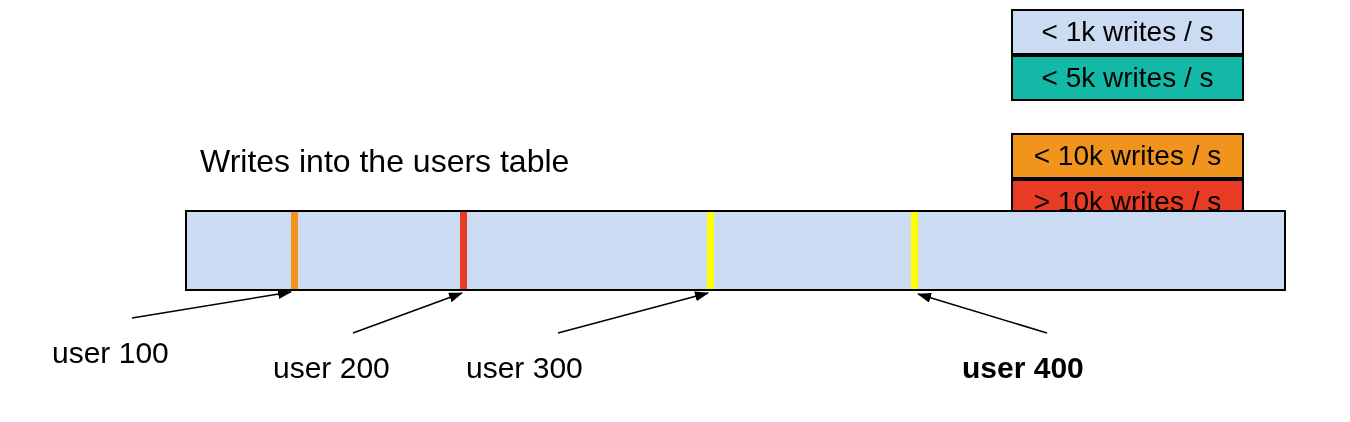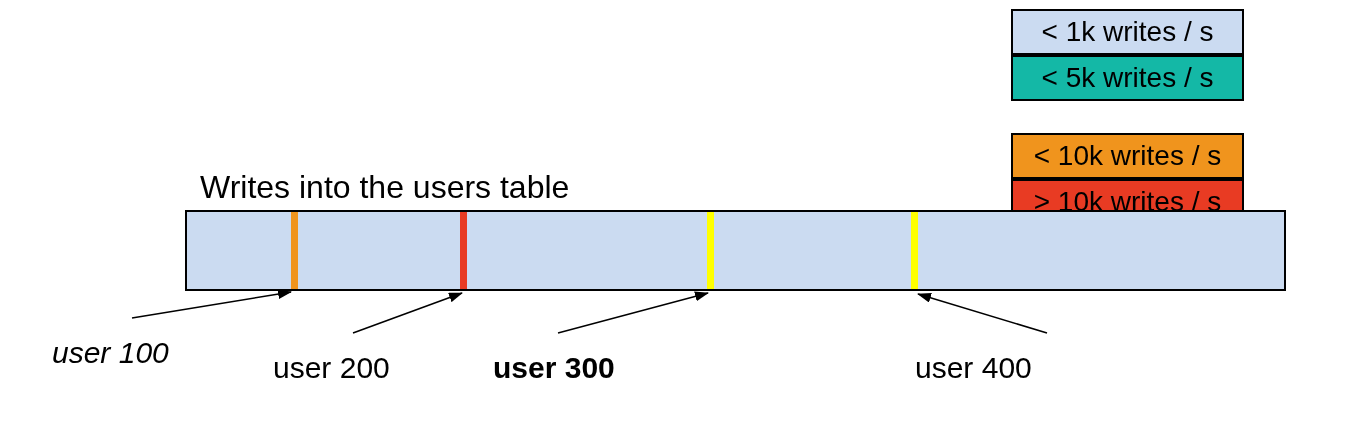--- a/index.html
+++ b/index.html
@@ -16,21 +16,20 @@
     background: #ffffff;
     overflow: hidden;
   }
   .diagram-title {
     position: absolute;
     left: 200px;
     top: 144px;
     font-size: 32px;
     line-height: 1.1;
     white-space: nowrap;
-    margin-top: 26px;
   }
   .legend {
     position: absolute;
     left: 1011px;
     top: 9px;
     width: 233px;
   }
   .legend-row {
     box-sizing: border-box;
     width: 233px;
@@ -105,18 +104,18 @@
       <marker id="arrowhead" markerWidth="14" markerHeight="10" refX="13" refY="5" orient="auto" markerUnits="userSpaceOnUse">
         <path d="M0,0 L14,5 L0,10 Z" fill="#000000"></path>
       </marker>
     </defs>
     <line x1="132" y1="318" x2="291" y2="292" stroke="#000000" stroke-width="1.6" marker-end="url(#arrowhead)"></line>
     <line x1="353" y1="333" x2="462" y2="293" stroke="#000000" stroke-width="1.6" marker-end="url(#arrowhead)"></line>
     <line x1="558" y1="333" x2="708" y2="293" stroke="#000000" stroke-width="1.6" marker-end="url(#arrowhead)"></line>
     <line x1="1047" y1="333" x2="918" y2="294" stroke="#000000" stroke-width="1.6" marker-end="url(#arrowhead)"></line>
   </svg>
 
-  <div class="user-label" style="left:52px;  top:338px;font-style:italic;">user 100</div>
+  <div class="user-label" style="left:52px;  top:338px;">user 100</div>
   <div class="user-label" style="left:273px; top:353px;">user 200</div>
-  <div class="user-label" style="left:493px; top:353px;font-weight:bold;">user 300</div>
-  <div class="user-label" style="left:915px; top:353px;">user 400</div>
+  <div class="user-label" style="left:466px; top:353px;">user 300</div>
+  <div class="user-label" style="left:962px; top:353px;font-weight:bold;">user 400</div>
 
 </div>
 
 </body></html>

